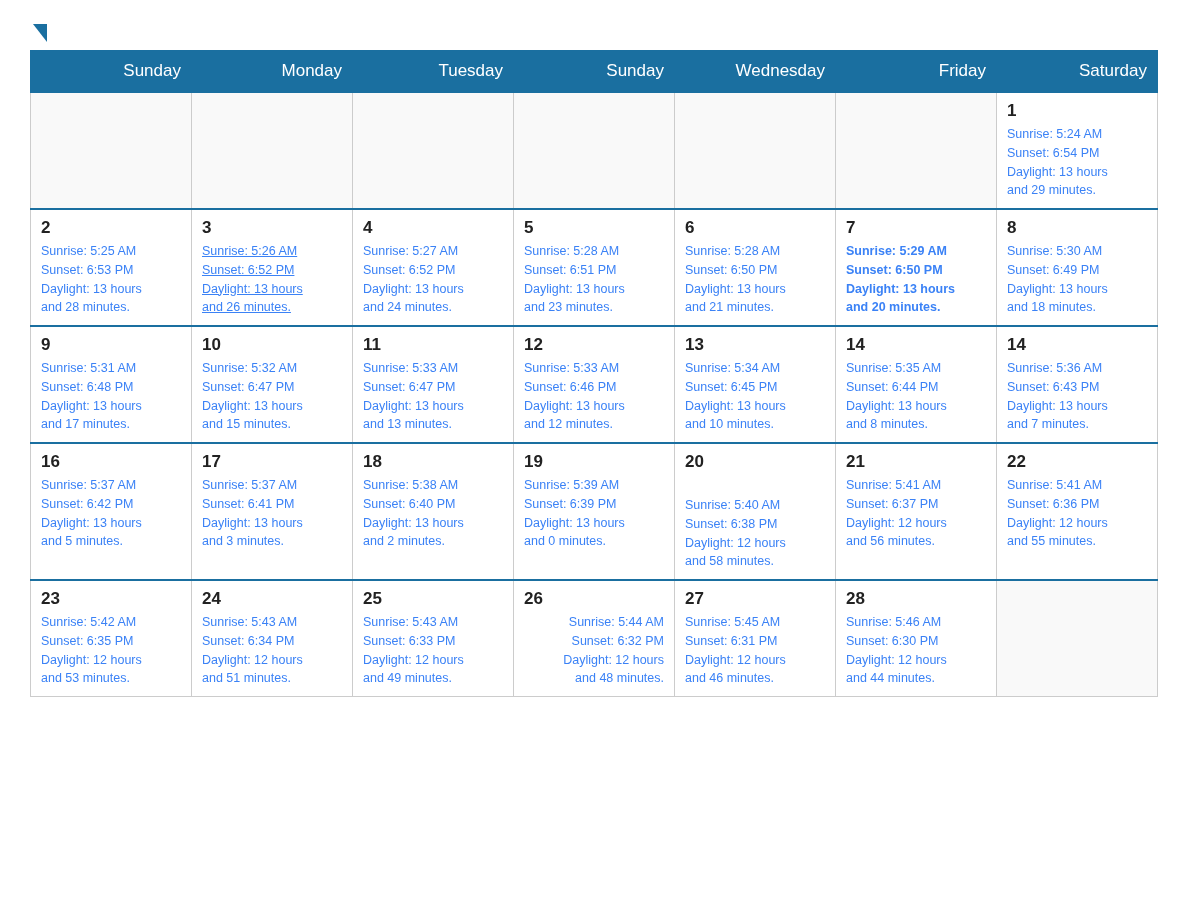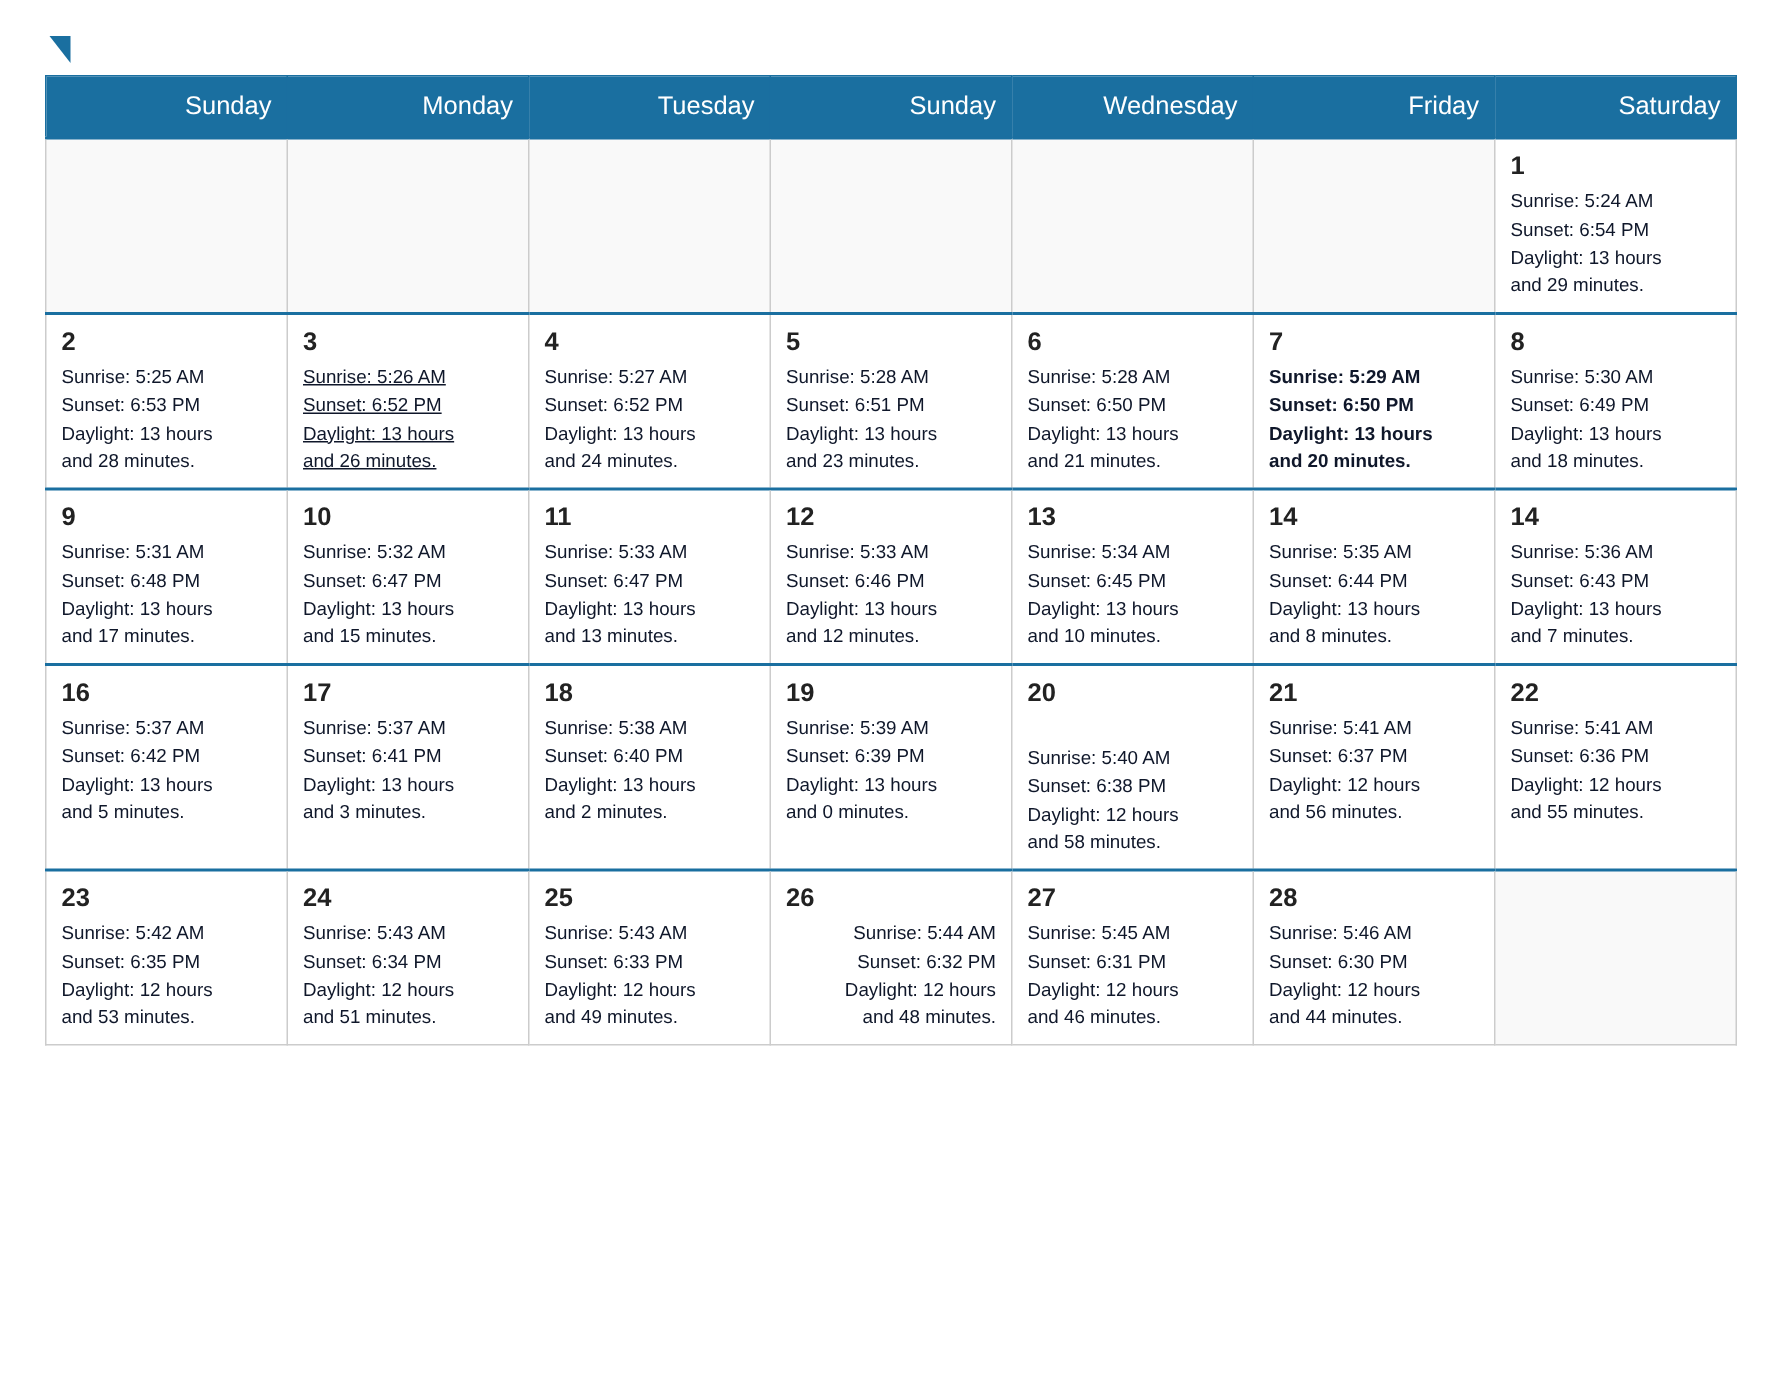--- a/index.html
+++ b/index.html
@@ -92,21 +92,21 @@
     .day-number {
       font-size: 17px;
       font-weight: bold;
       color: #222;
       margin-bottom: 4px;
       display: block;
     }
     .day-info {
       font-size: 12.5px;
       line-height: 1.5;
-      color: #0f172a;
+      color: #3b82f6;
     }
     .empty-cell {
       background: #f9f9f9;
     }
     .calendar td:last-child {
       
     }
   </style>
 </head>
 <body>

